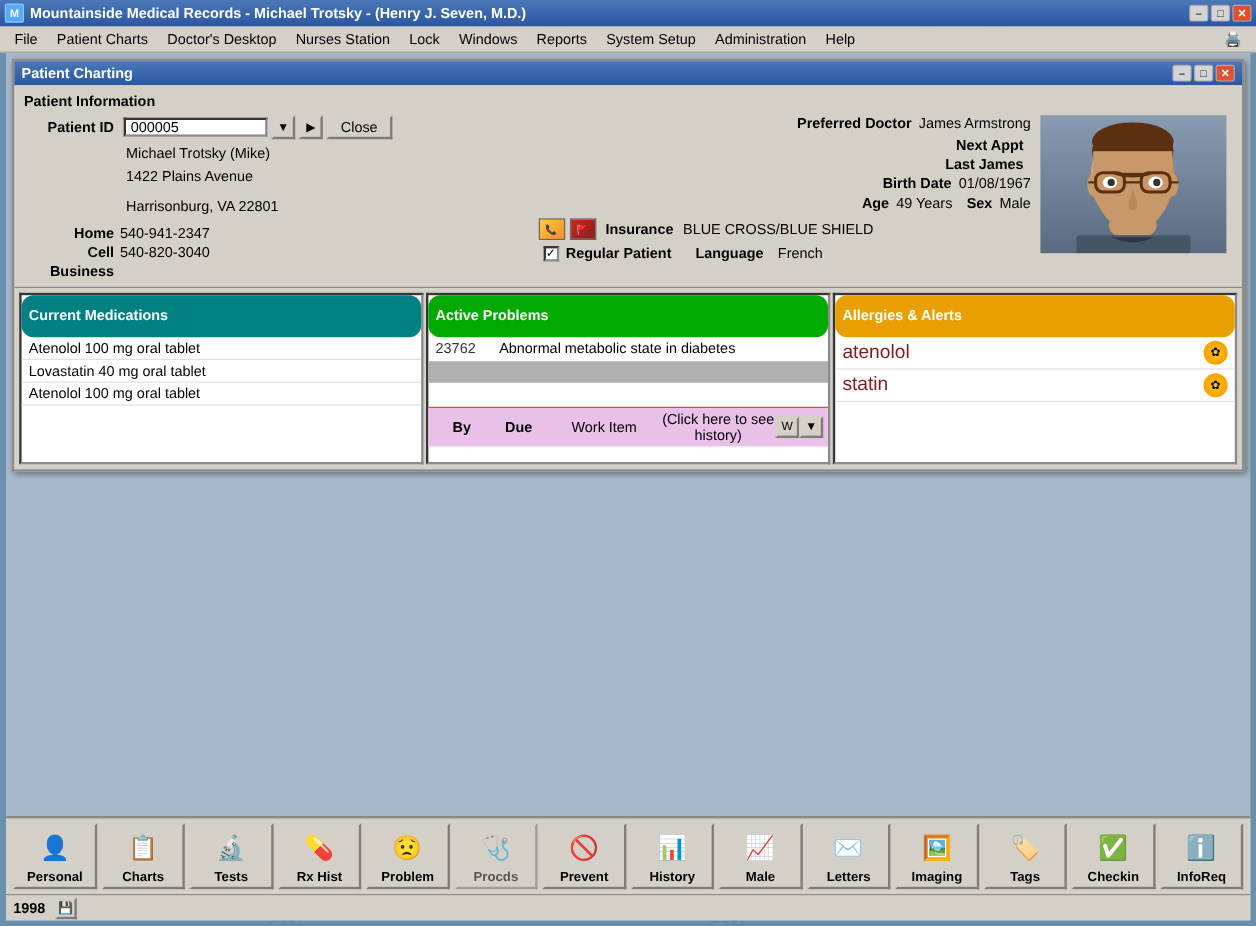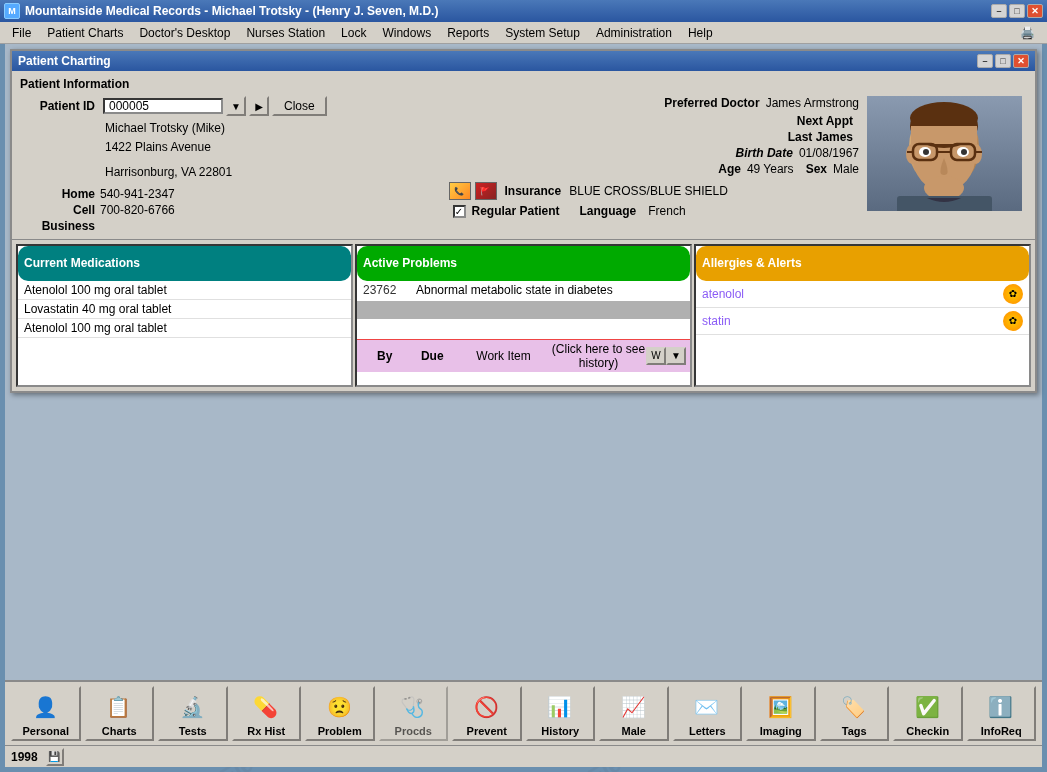--- a/index.html
+++ b/index.html
@@ -103,21 +103,21 @@
 
     .panel { flex: 1; border: 2px inset #8a8a8a; background: white; }
     .panel-header { height: 35px; display: flex; align-items: center; padding: 0 6px; font-weight: bold; font-size: 12px; border-radius: 10px; }
     .panel-header-blue { background: #008080; color: white; }
     .panel-header-green { background: #00aa00; color: white; }
     .panel-header-orange { background: #e8a000; color: white; }
 
     .panel-row { padding: 2px 6px; font-size: 12px; border-bottom: 1px solid #e0e0e0; }
 
     .allergy-row { display: flex; align-items: center; justify-content: space-between; padding: 3px 6px; border-bottom: 1px solid #e0e0e0; }
-    .allergy-name { color: #8b5cf6; font-size: 12px; }
+    .allergy-name { color: #7f1d1d; font-size: 16px; }
     .allergy-icon { width: 20px; height: 20px; background: radial-gradient(circle, #ffcc00, #ff8800); border-radius: 50%; display: flex; align-items: center; justify-content: center; font-size: 10px; }
 
     .problem-row { display: flex; padding: 2px 6px; gap: 8px; font-size: 12px; }
     .problem-code { min-width: 45px; color: #333; }
     .problem-desc { color: #000; }
 
     .gray-bar { height: 18px; background: #b0b0b0; margin: 2px 0; }
 
     
     .work-row { display: flex; align-items: center; background: #e8c0e8; border-top: 1px solid #ef4444; padding: 2px 4px; font-size: 11px; }
@@ -238,21 +238,21 @@
           <div class="address-block">
             <div>Harrisonburg, VA  22801</div>
           </div>
           <div style="height:2px;"></div>
           <div class="field-row">
             <span class="field-label">Home</span>
             <span class="field-value">540-941-2347</span>
           </div>
           <div class="field-row">
             <span class="field-label">Cell</span>
-            <span class="field-value">700-820-6766</span>
+            <span class="field-value">540-820-3040</span>
           </div>
           <div class="field-row">
             <span class="field-label">Business</span>
             <span class="field-value"></span>
           </div>
         </div>
 
         <div class="pi-middle" style="padding-left:10px;">
           <div class="field-row" style="justify-content:flex-end; margin-bottom:4px;">
             <span style="font-weight:bold; margin-right:6px;">Preferred Doctor</span>
@@ -260,21 +260,21 @@
           </div>
           <div class="field-row" style="justify-content:flex-end; margin-bottom:2px;">
             <span style="font-weight:bold; margin-right:6px;">Next Appt</span>
             <span></span>
           </div>
           <div class="field-row" style="justify-content:flex-end; margin-bottom:2px;">
             <span style="font-weight:bold; margin-right:6px;">Last James</span>
             <span></span>
           </div>
           <div class="field-row" style="justify-content:flex-end; margin-bottom:2px;">
-            <span style="font-weight:bold; margin-right:6px;font-style:italic;">Birth Date</span>
+            <span style="font-weight:bold; margin-right:6px;">Birth Date</span>
             <span>01/08/1967</span>
           </div>
           <div class="field-row" style="justify-content:flex-end; margin-bottom:4px;">
             <span style="font-weight:bold; margin-right:6px;">Age</span>
             <span>49 Years</span>
             <span style="font-weight:bold; margin-left:12px; margin-right:6px;">Sex</span>
             <span>Male</span>
           </div>
           <div class="ins-row" style="margin-top:6px; margin-left:0;">
             <div class="ins-icon">📞</div>

